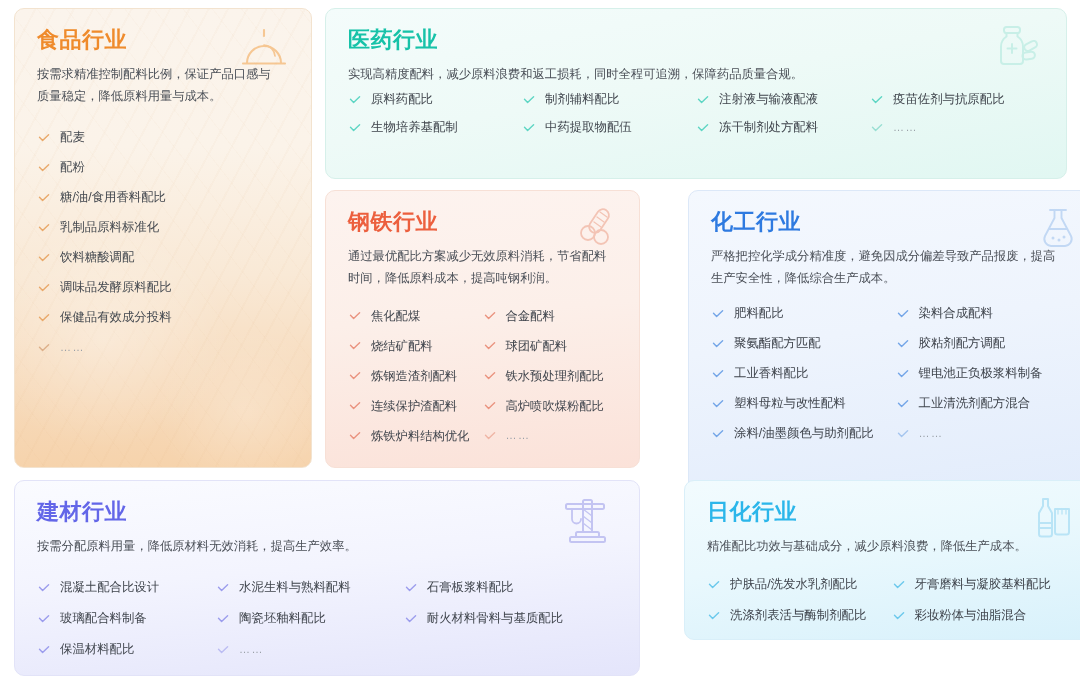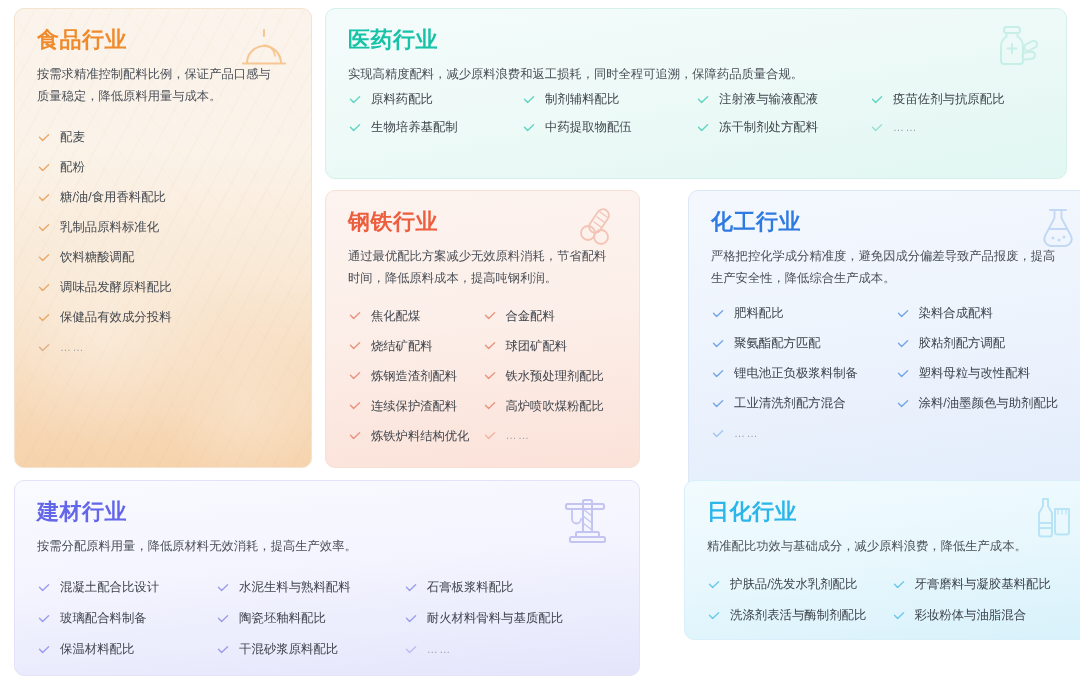--- a/index.html
+++ b/index.html
@@ -461,20 +461,28 @@
               </svg>
             </span>
             <span>胶粘剂配方调配</span>
           </li>
         <li class="item">
             <span class="tick">
               <svg viewBox="0 0 14 14" fill="none" stroke="#74a6e8" stroke-width="1.4" stroke-linecap="round" stroke-linejoin="round">
                 <path d="M2.5 6.3 L5.6 9.6 L11.6 3.8"></path>
               </svg>
             </span>
+            <span>工业香料配比</span>
+          </li>
+        <li class="item">
+            <span class="tick">
+              <svg viewBox="0 0 14 14" fill="none" stroke="#74a6e8" stroke-width="1.4" stroke-linecap="round" stroke-linejoin="round">
+                <path d="M2.5 6.3 L5.6 9.6 L11.6 3.8"></path>
+              </svg>
+            </span>
             <span>锂电池正负极浆料制备</span>
           </li>
         <li class="item">
             <span class="tick">
               <svg viewBox="0 0 14 14" fill="none" stroke="#74a6e8" stroke-width="1.4" stroke-linecap="round" stroke-linejoin="round">
                 <path d="M2.5 6.3 L5.6 9.6 L11.6 3.8"></path>
               </svg>
             </span>
             <span>塑料母粒与改性配料</span>
           </li>
@@ -572,28 +580,20 @@
         <li class="item">
             <span class="tick">
               <svg viewBox="0 0 14 14" fill="none" stroke="#9c9ded" stroke-width="1.4" stroke-linecap="round" stroke-linejoin="round">
                 <path d="M2.5 6.3 L5.6 9.6 L11.6 3.8"></path>
               </svg>
             </span>
             <span>保温材料配比</span>
           </li>
         <li class="item">
             <span class="tick">
-              <svg viewBox="0 0 14 14" fill="none" stroke="#9c9ded" stroke-width="1.4" stroke-linecap="round" stroke-linejoin="round">
-                <path d="M2.5 6.3 L5.6 9.6 L11.6 3.8"></path>
-              </svg>
-            </span>
-            <span>干混砂浆原料配比</span>
-          </li>
-        <li class="item">
-            <span class="tick">
               <svg viewBox="0 0 14 14" fill="none" stroke="#bcbdf3" stroke-width="1.4" stroke-linecap="round" stroke-linejoin="round">
                 <path d="M2.5 6.3 L5.6 9.6 L11.6 3.8"></path>
               </svg>
             </span>
             <span class="ellip">……</span>
           </li>
       </ul>
     </div>
   </section>
 

